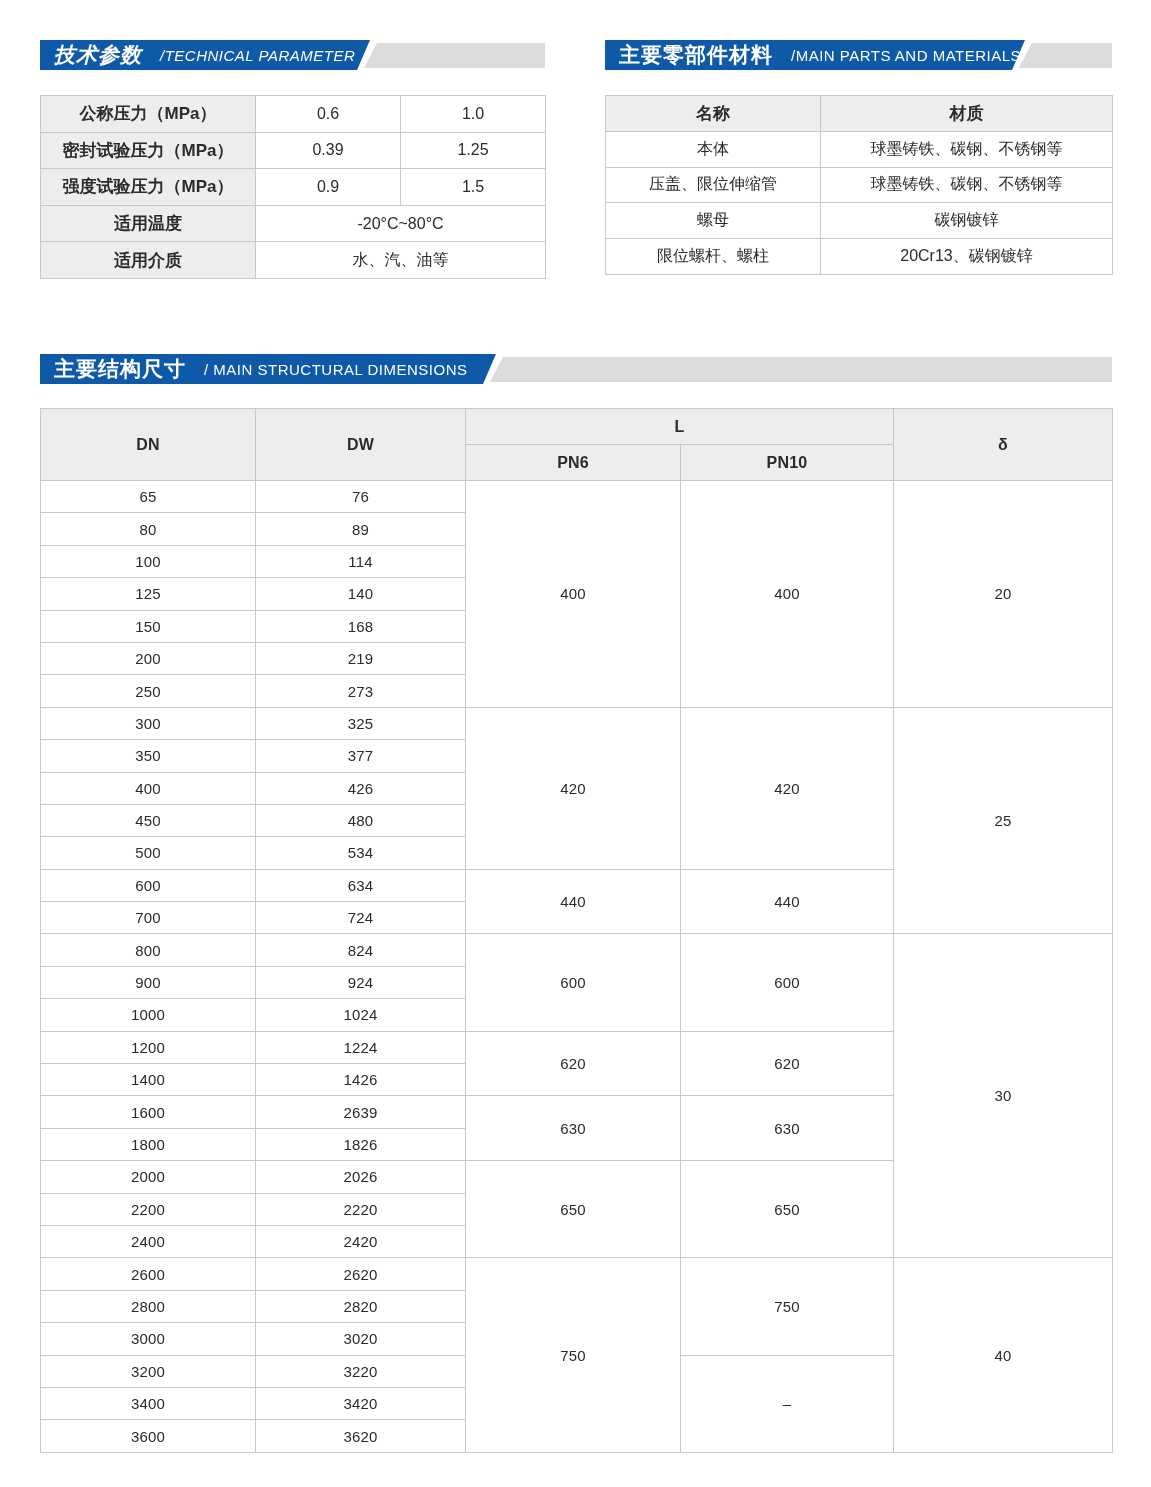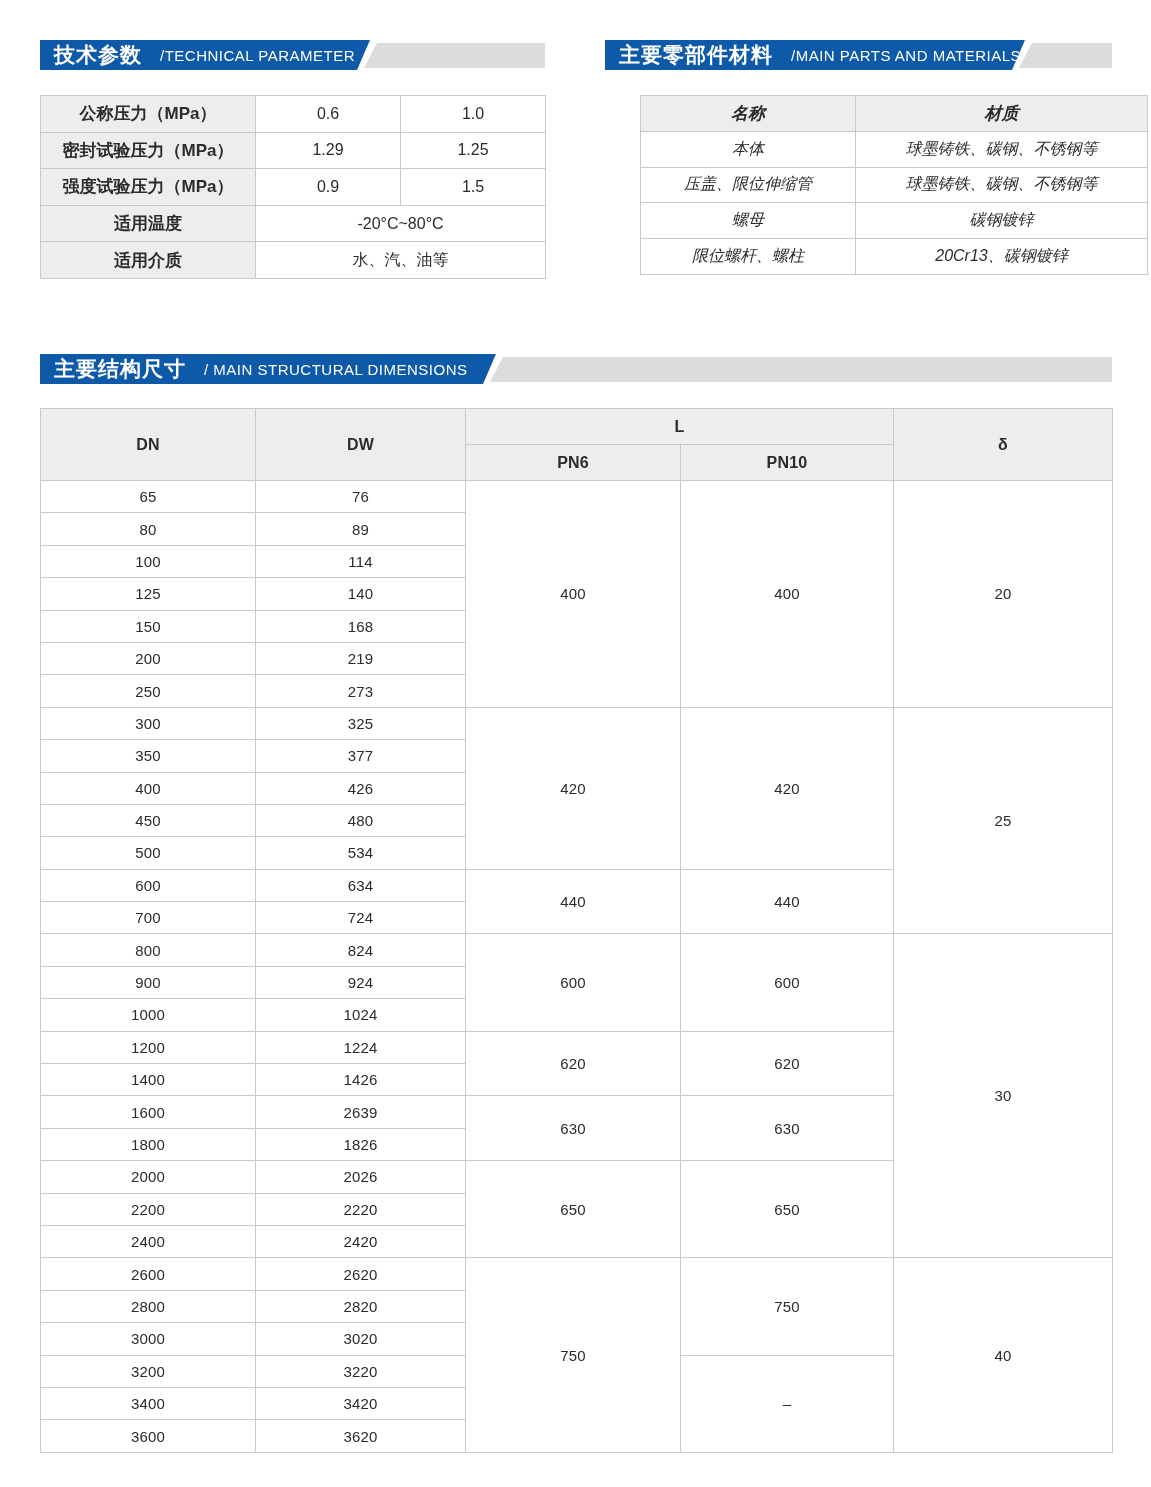--- a/index.html
+++ b/index.html
@@ -15,40 +15,40 @@
     clip-path:polygon(0 0, 100% 0, calc(100% - 13px) 100%, 0 100%);
     display:flex; align-items:center; padding-left:14px; box-sizing:border-box;
     color:#ffffff; white-space:nowrap;
   }
   .banner .zh { font-size:21px; font-weight:bold; letter-spacing:1px; }
   .banner .en { font-size:15px; margin-left:18px; letter-spacing:0.5px; }
   .banner .gray {
     position:absolute; top:3px; bottom:2px; right:0; background:#dcdcdc;
     clip-path:polygon(13px 0, 100% 0, 100% 100%, 0 100%);
   }
-  #banner-technical  { left:40px;  top:40px;  width:505px; }
+  #banner-technical  { left:40px;  top:40px;  width:505px;font-style:italic; }
   #banner-technical .blue  { width:330px; }
   #banner-technical .gray  { left:324px; }
   #banner-materials  { left:605px; top:40px;  width:507px; }
   #banner-materials .blue  { width:420px; }
   #banner-materials .gray  { left:414px; }
   #banner-dimensions { left:40px;  top:354px; width:1072px; }
   #banner-dimensions .blue { width:456px; }
   #banner-dimensions .gray { left:450px; }
 
   
   table { border-collapse:collapse; table-layout:fixed; border:1px solid #bdbdbd; }
   td { border:1px solid #c9c9c9; text-align:center; vertical-align:middle; overflow:hidden; padding:0; }
   .lbl { background:#ededed; font-weight:bold; font-size:17px; }
   .val { font-size:16px; }
 
   #technical-table { position:absolute; left:40px; top:95px; width:505px; }
   #technical-table tr { height:36.6px; }
 
-  #materials-table { position:absolute; left:640px; top:95px; width:507px;font-style:italic; }
+  #materials-table { position:absolute; left:605px; top:95px; width:507px; }
   #materials-table tr { height:35.8px; }
 
   #dimensions-table { position:absolute; left:40px; top:408px; width:1072px; }
   #dimensions-table thead tr { height:36px; }
   #dimensions-table tbody tr { height:32.4px; }
   #dimensions-table .hd { background:#ededed; font-weight:bold; font-size:16px; }
   #dimensions-table td { font-size:15px; letter-spacing:0.2px; }
 </style>
 </head>
 <body>
@@ -84,21 +84,21 @@
       <col style="width:145px">
     </colgroup>
   <tbody id="technical-body">
       <tr>
         <td class="lbl">公称压力（MPa）</td>
         <td class="val" colspan="1">0.6</td>
         <td class="val" colspan="1">1.0</td>
       </tr>
       <tr>
         <td class="lbl">密封试验压力（MPa）</td>
-        <td class="val" colspan="1">1.29</td>
+        <td class="val" colspan="1">0.39</td>
         <td class="val" colspan="1">1.25</td>
       </tr>
       <tr>
         <td class="lbl">强度试验压力（MPa）</td>
         <td class="val" colspan="1">0.9</td>
         <td class="val" colspan="1">1.5</td>
       </tr>
       <tr>
         <td class="lbl">适用温度</td>
         <td class="val" colspan="2">-20°C~80°C</td>

